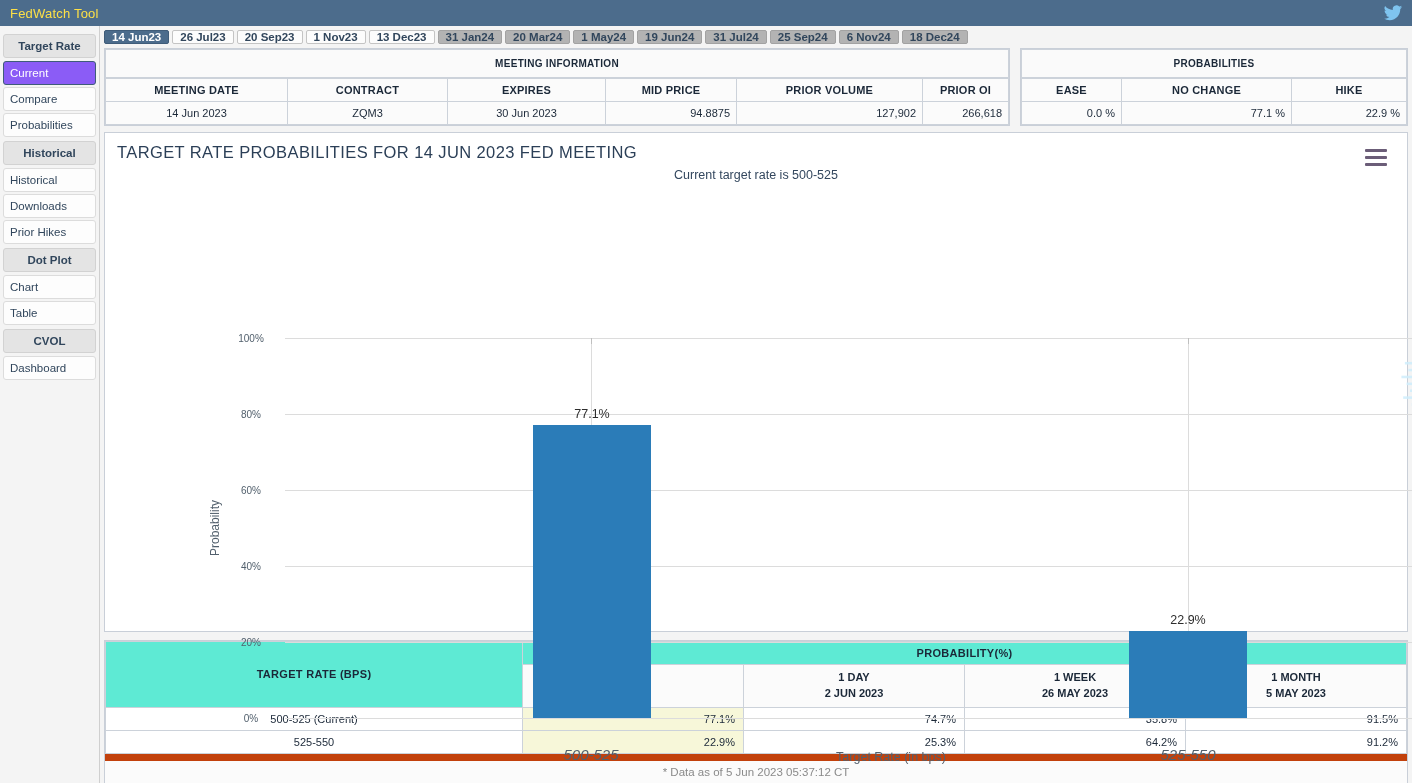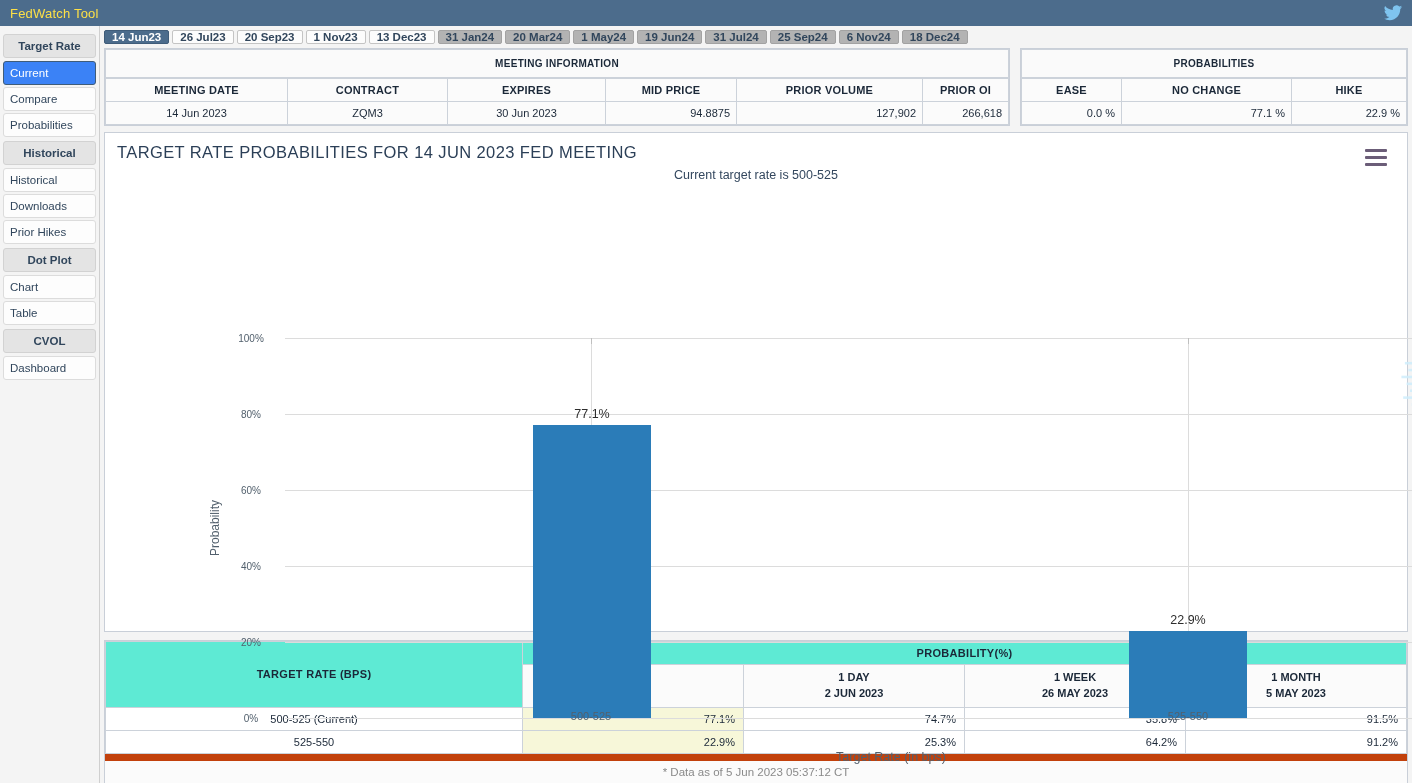--- a/index.html
+++ b/index.html
@@ -53,21 +53,21 @@
   .side-item {
     background: #fdfdfd;
     border: 1px solid #dcdcdc;
     border-radius: 3px;
     color: #31465c;
     font-size: 11.5px;
     padding: 5px 0 5px 6px;
     margin-bottom: 2px;
   }
   .side-item.active {
-    background: #3b82f6;
+    background: #8b5cf6;
     border-color: #3f5c79;
     color: #ffffff;
   }
 
   
   #main {
     flex: 1;
     padding: 4px 4px 0 4px;
     min-width: 0;
     display: flex;
@@ -178,22 +178,22 @@
   }
   .bar {
     position: absolute; bottom: 0; background: #2b7cb8;
   }
   .bar-label {
     position: absolute; font-size: 12.5px; color: #2d2d2d;
     transform: translate(-50%, -100%);
     white-space: nowrap;
   }
   .xtick {
-    position: absolute; top: 372px; font-size: 11px; color: #52606d;
-    transform: translateX(-50%); white-space: nowrap;
+    position: absolute; top: 408px; font-size: 15px; color: #52606d;
+    transform: translateX(-50%); white-space: nowrap; font-style: italic;
   }
   .xtick-mark { position: absolute; top: 0; width: 1px; height: 6px; background: #bfbfbf; }
   #xlabel {
     position: absolute; top: 412px; left: 50%;
     transform: translateX(-50%);
     font-size: 12.5px; color: #52606d; white-space: nowrap;
   }
   #watermark {
     position: absolute; right: 10px; top: 5px;
     width: 92px; height: 86px; opacity: .85;

